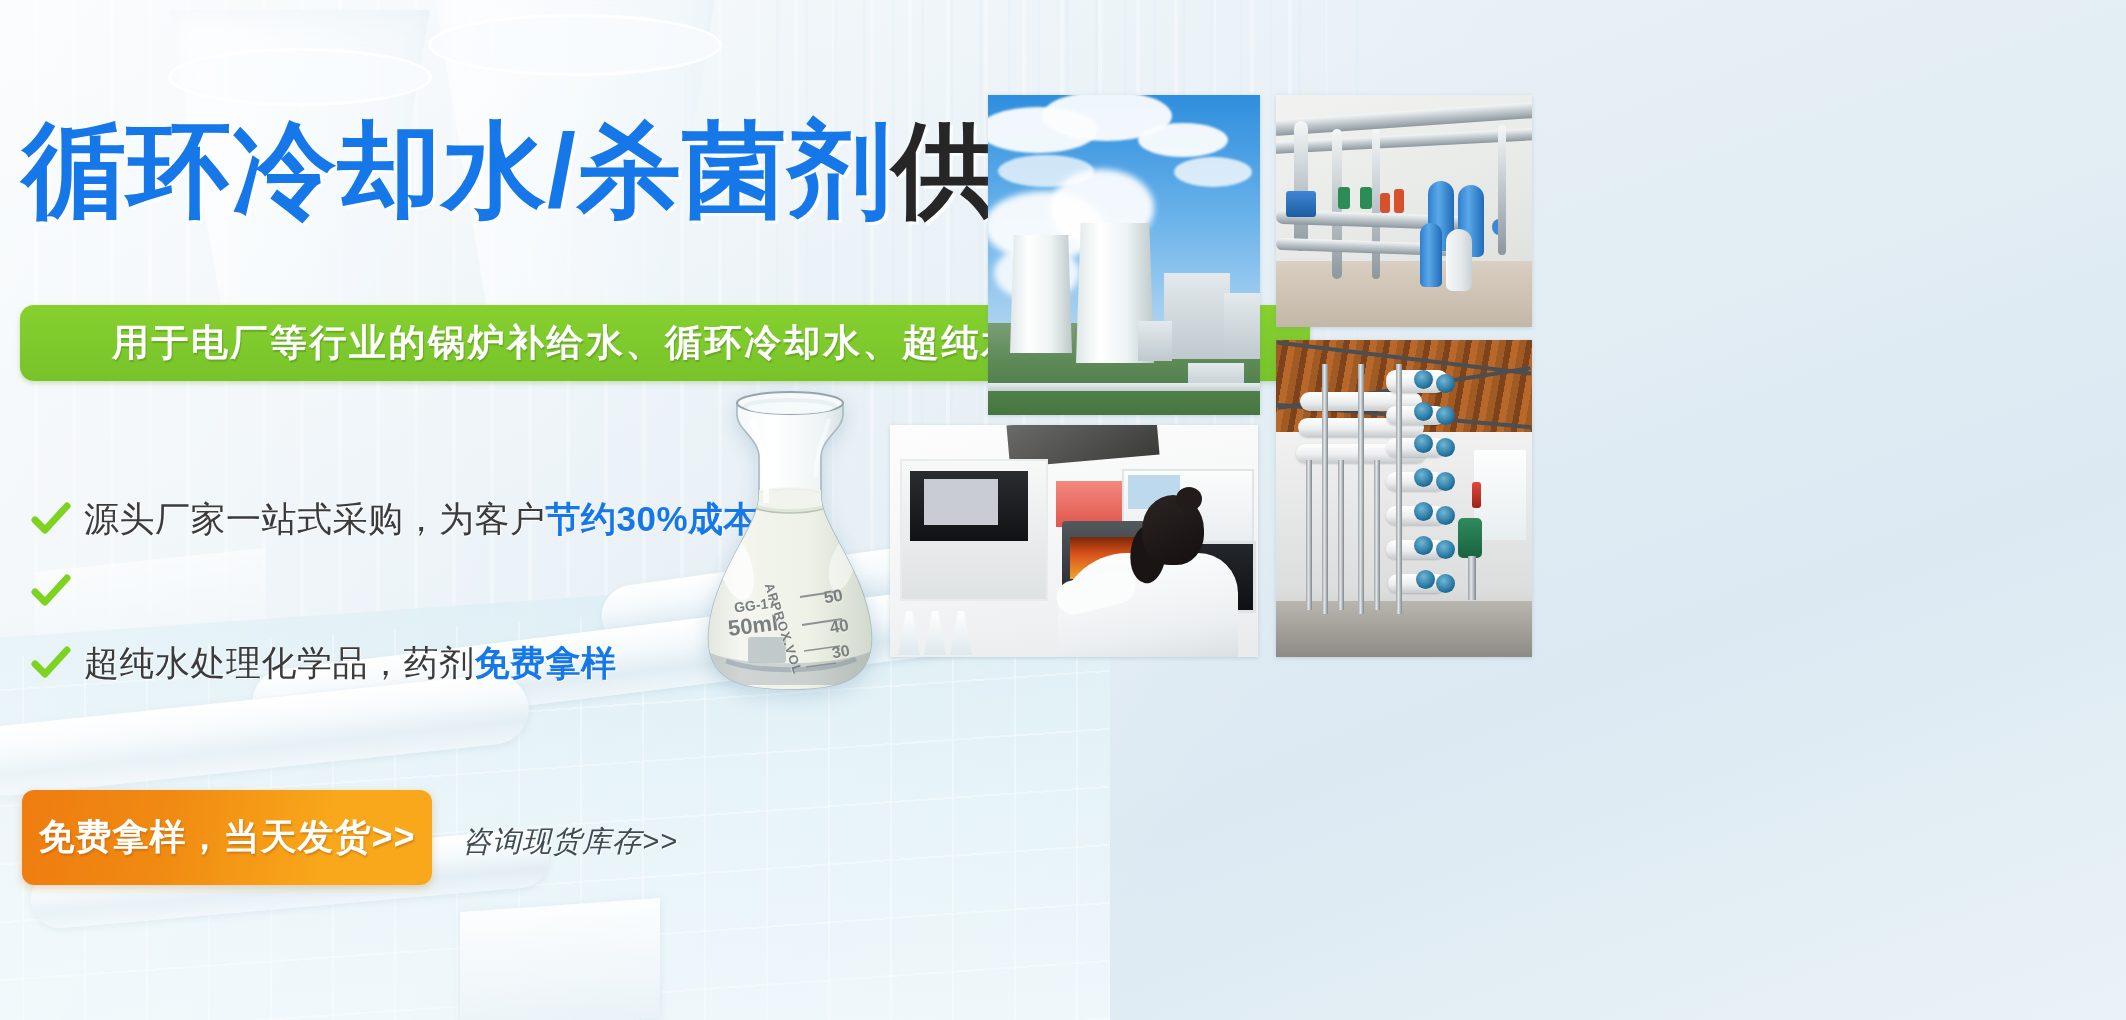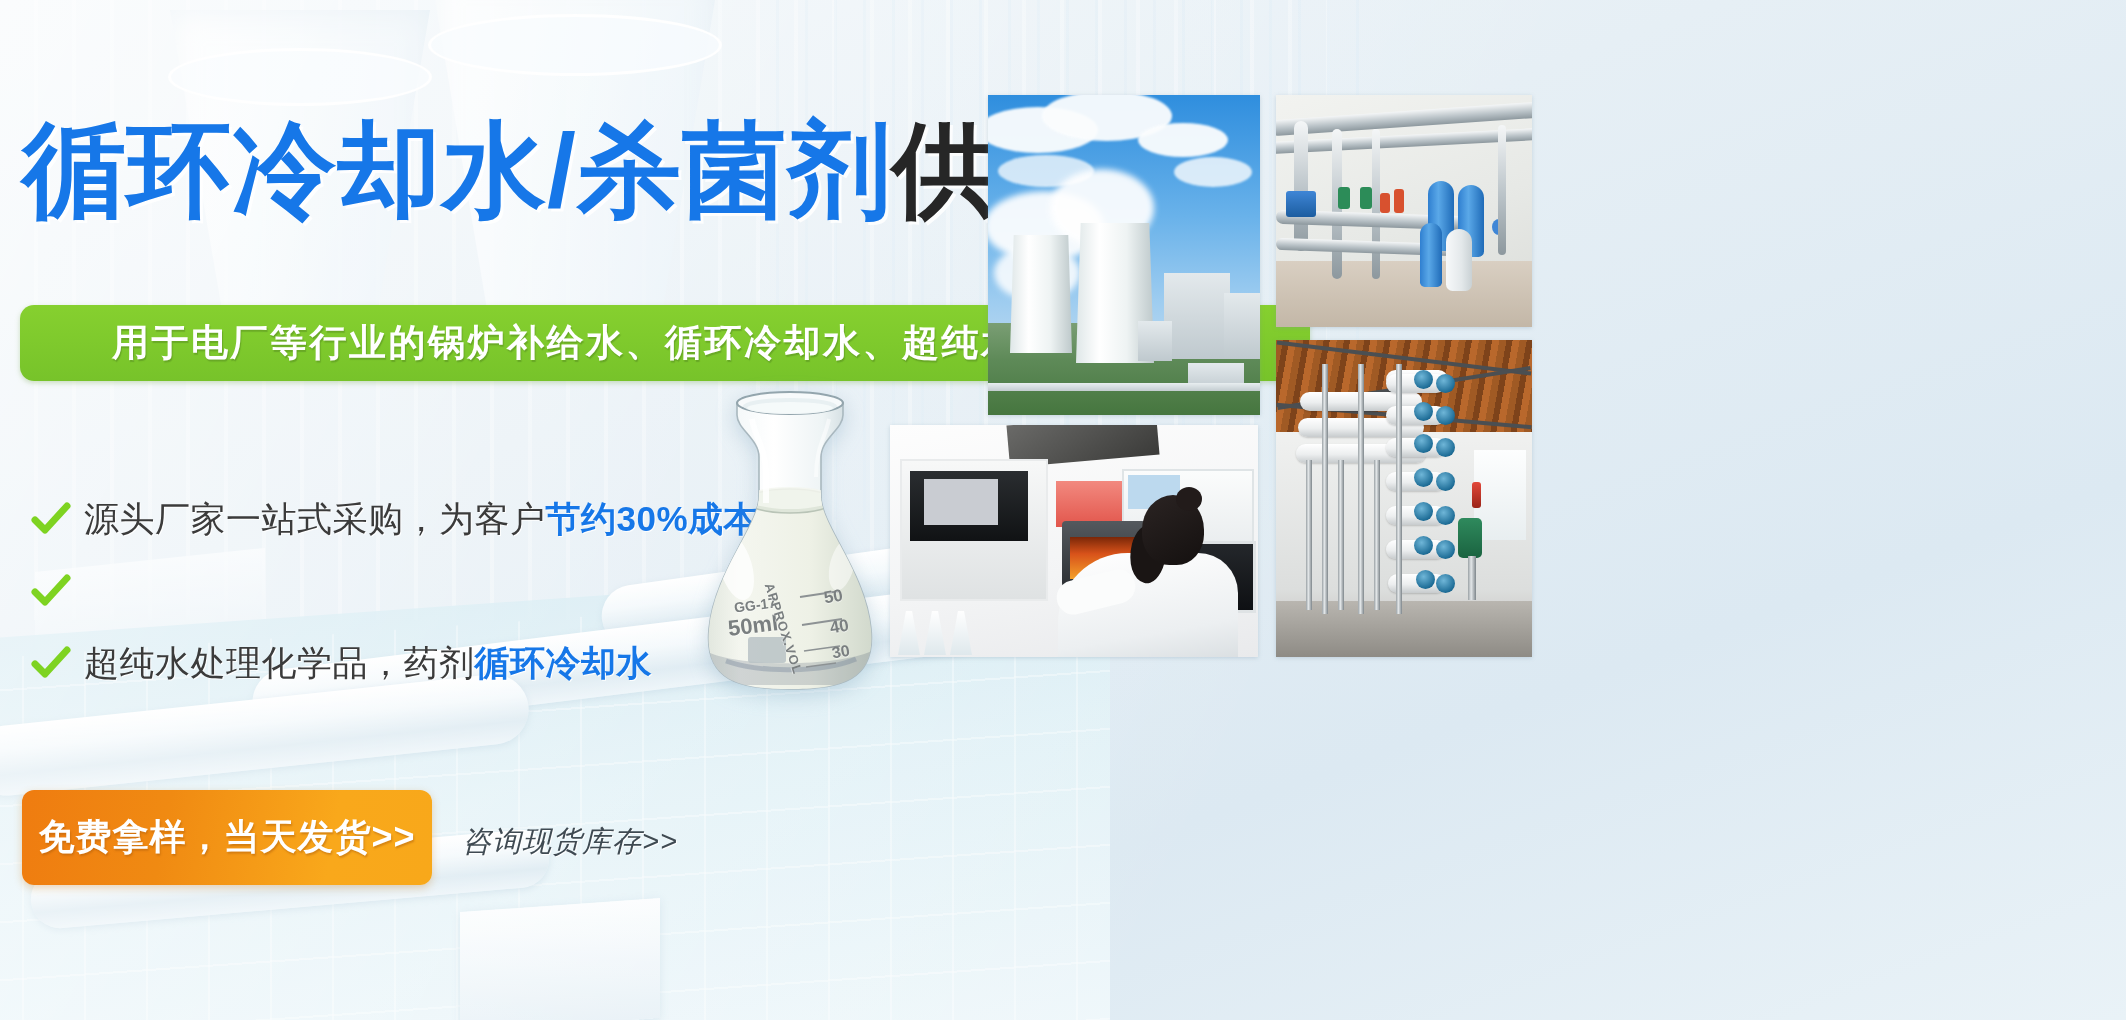--- a/index.html
+++ b/index.html
@@ -317,21 +317,21 @@
       <svg class="check" viewBox="0 0 42 42">
         <path d="M5 22 L15 32 L37 8" fill="none" stroke="#7ed321" stroke-width="7" stroke-linecap="round" stroke-linejoin="round"></path>
       </svg>
     </div>
 
     <div class="bullet">
       <svg class="check" viewBox="0 0 42 42">
         <path d="M5 22 L15 32 L37 8" fill="none" stroke="#7ed321" stroke-width="7" stroke-linecap="round" stroke-linejoin="round"></path>
       </svg>
       <div class="btxt">
-        <span>超纯水处理化学品，药剂</span><b>循环冷却水</b><span></span>
+        <span>超纯水处理化学品，药剂</span><b>免费拿样</b><span></span>
       </div>
     </div>
 
   </div>
 
   <div class="cta">
     <span>免费拿样，当天发货&gt;&gt;</span>
   </div>
   <div class="cta2">咨询现货库存&gt;&gt;</div>
 

